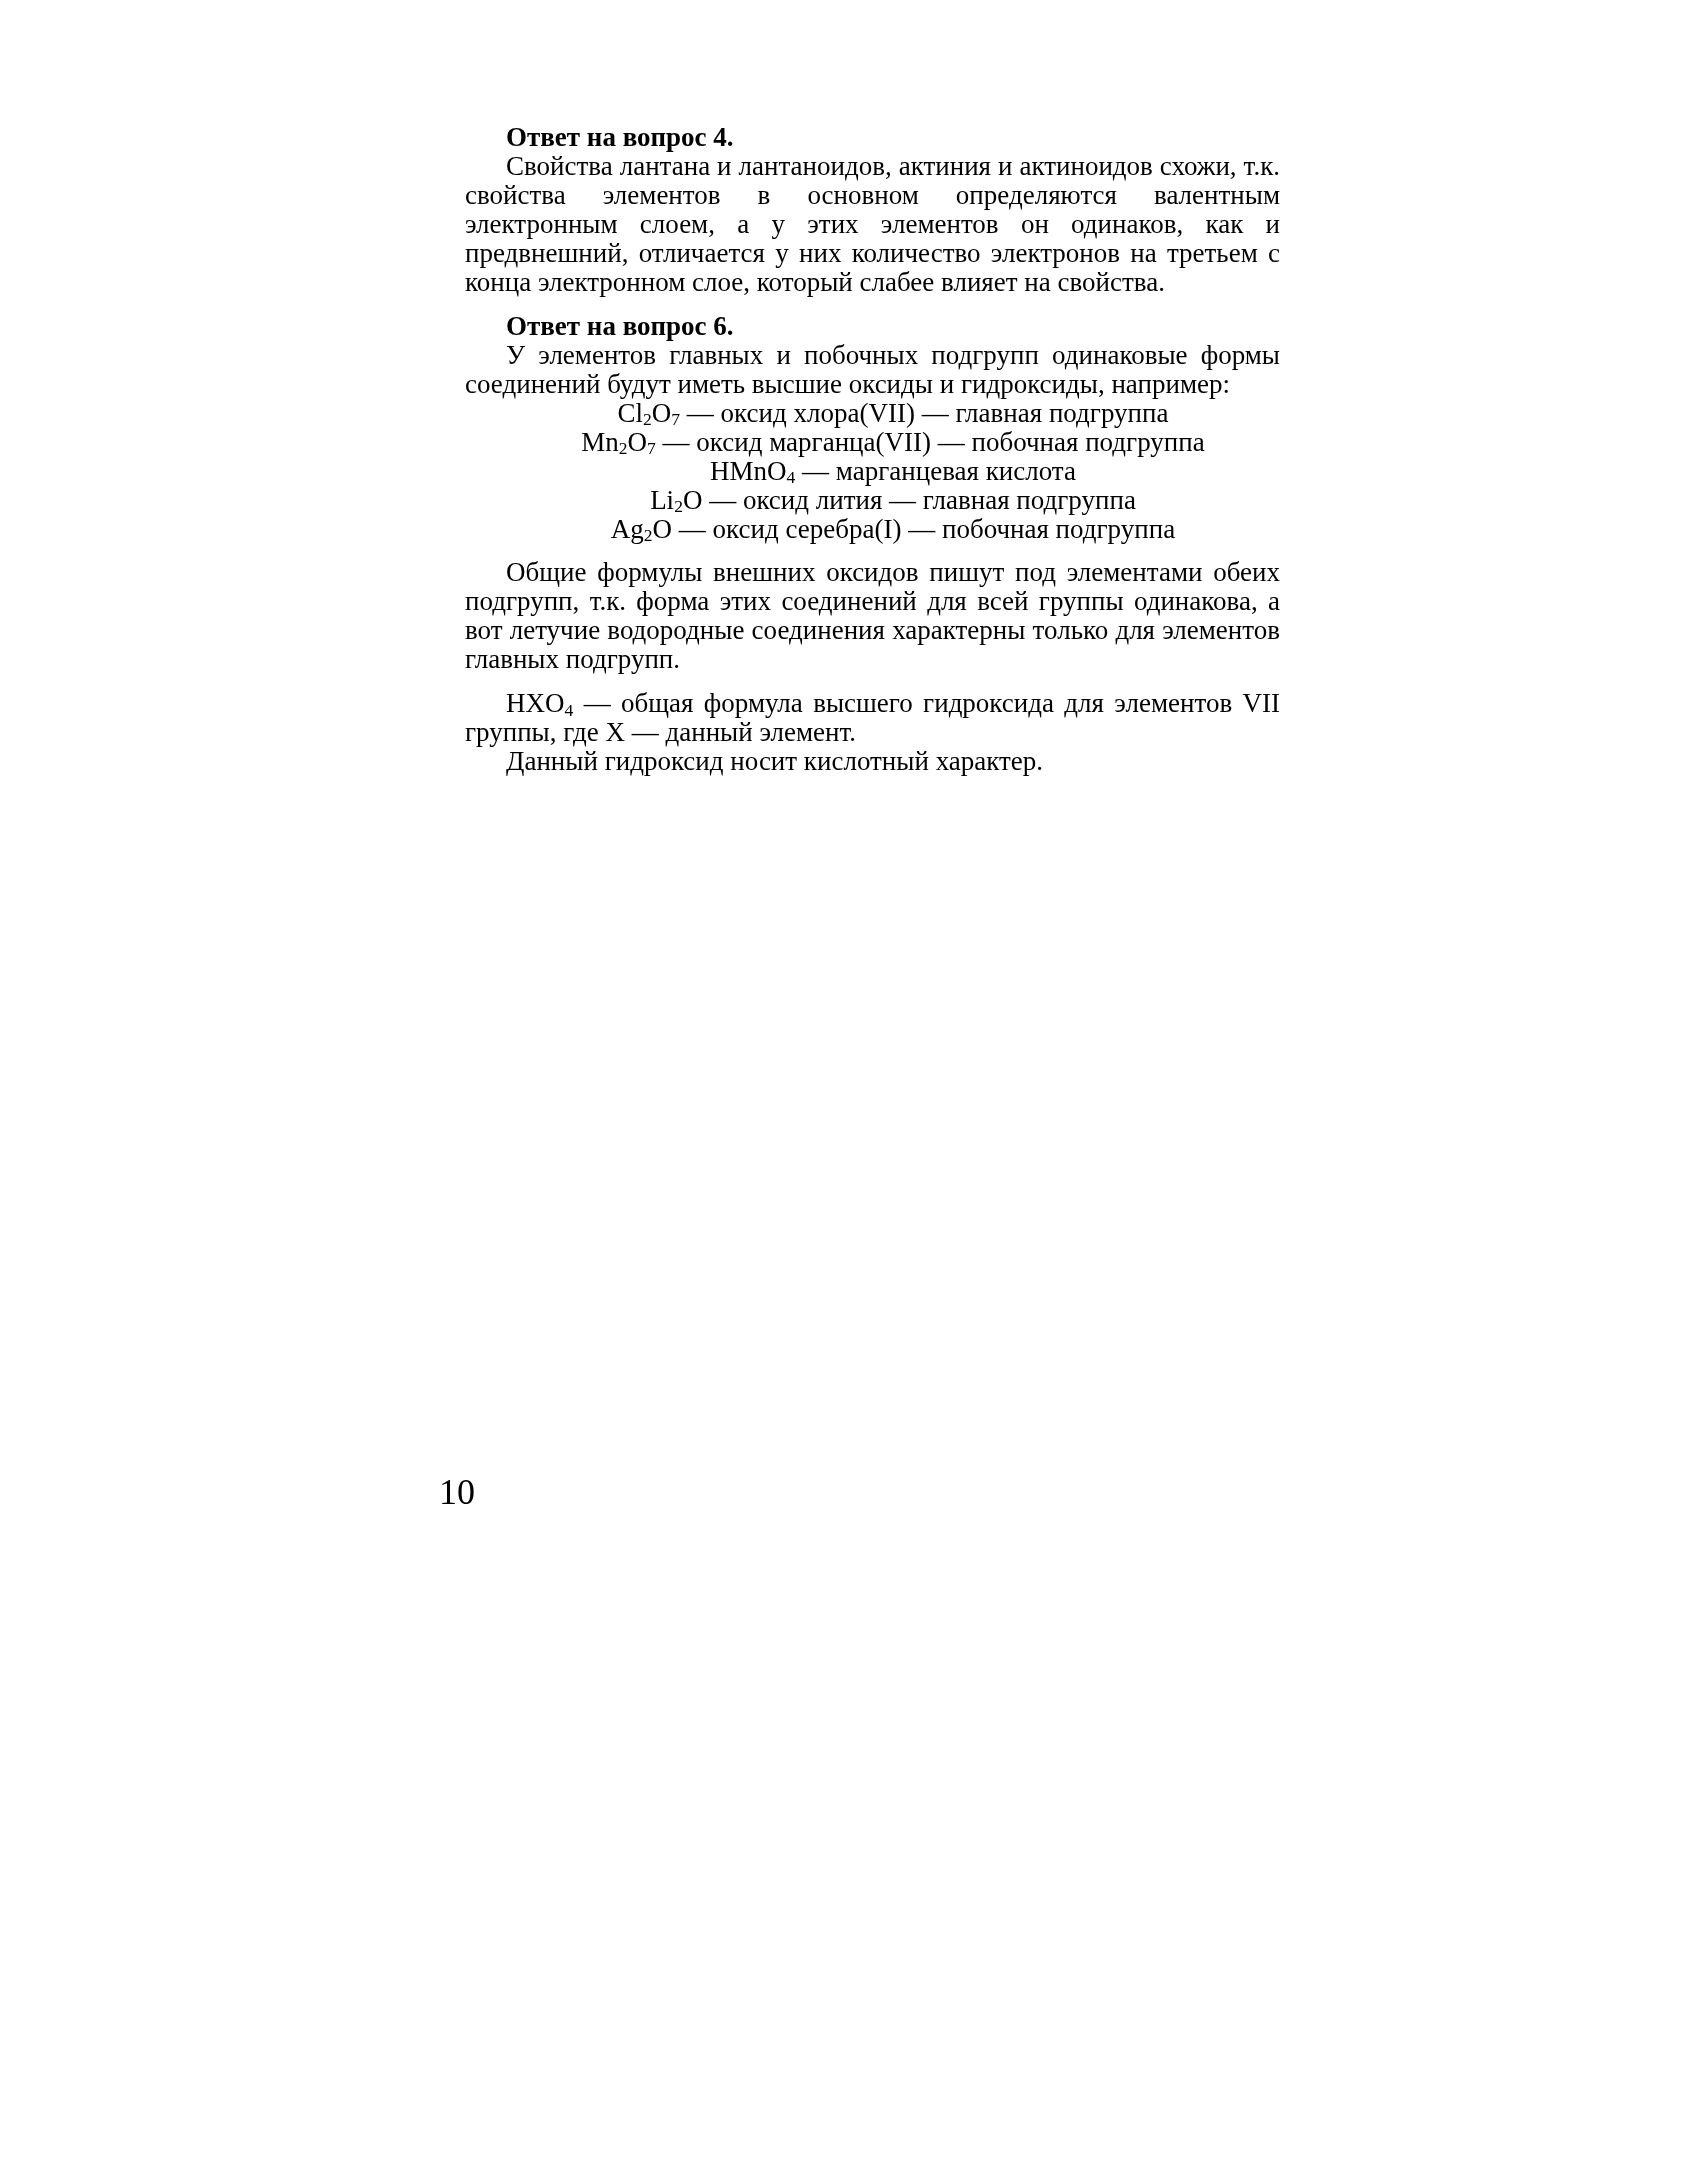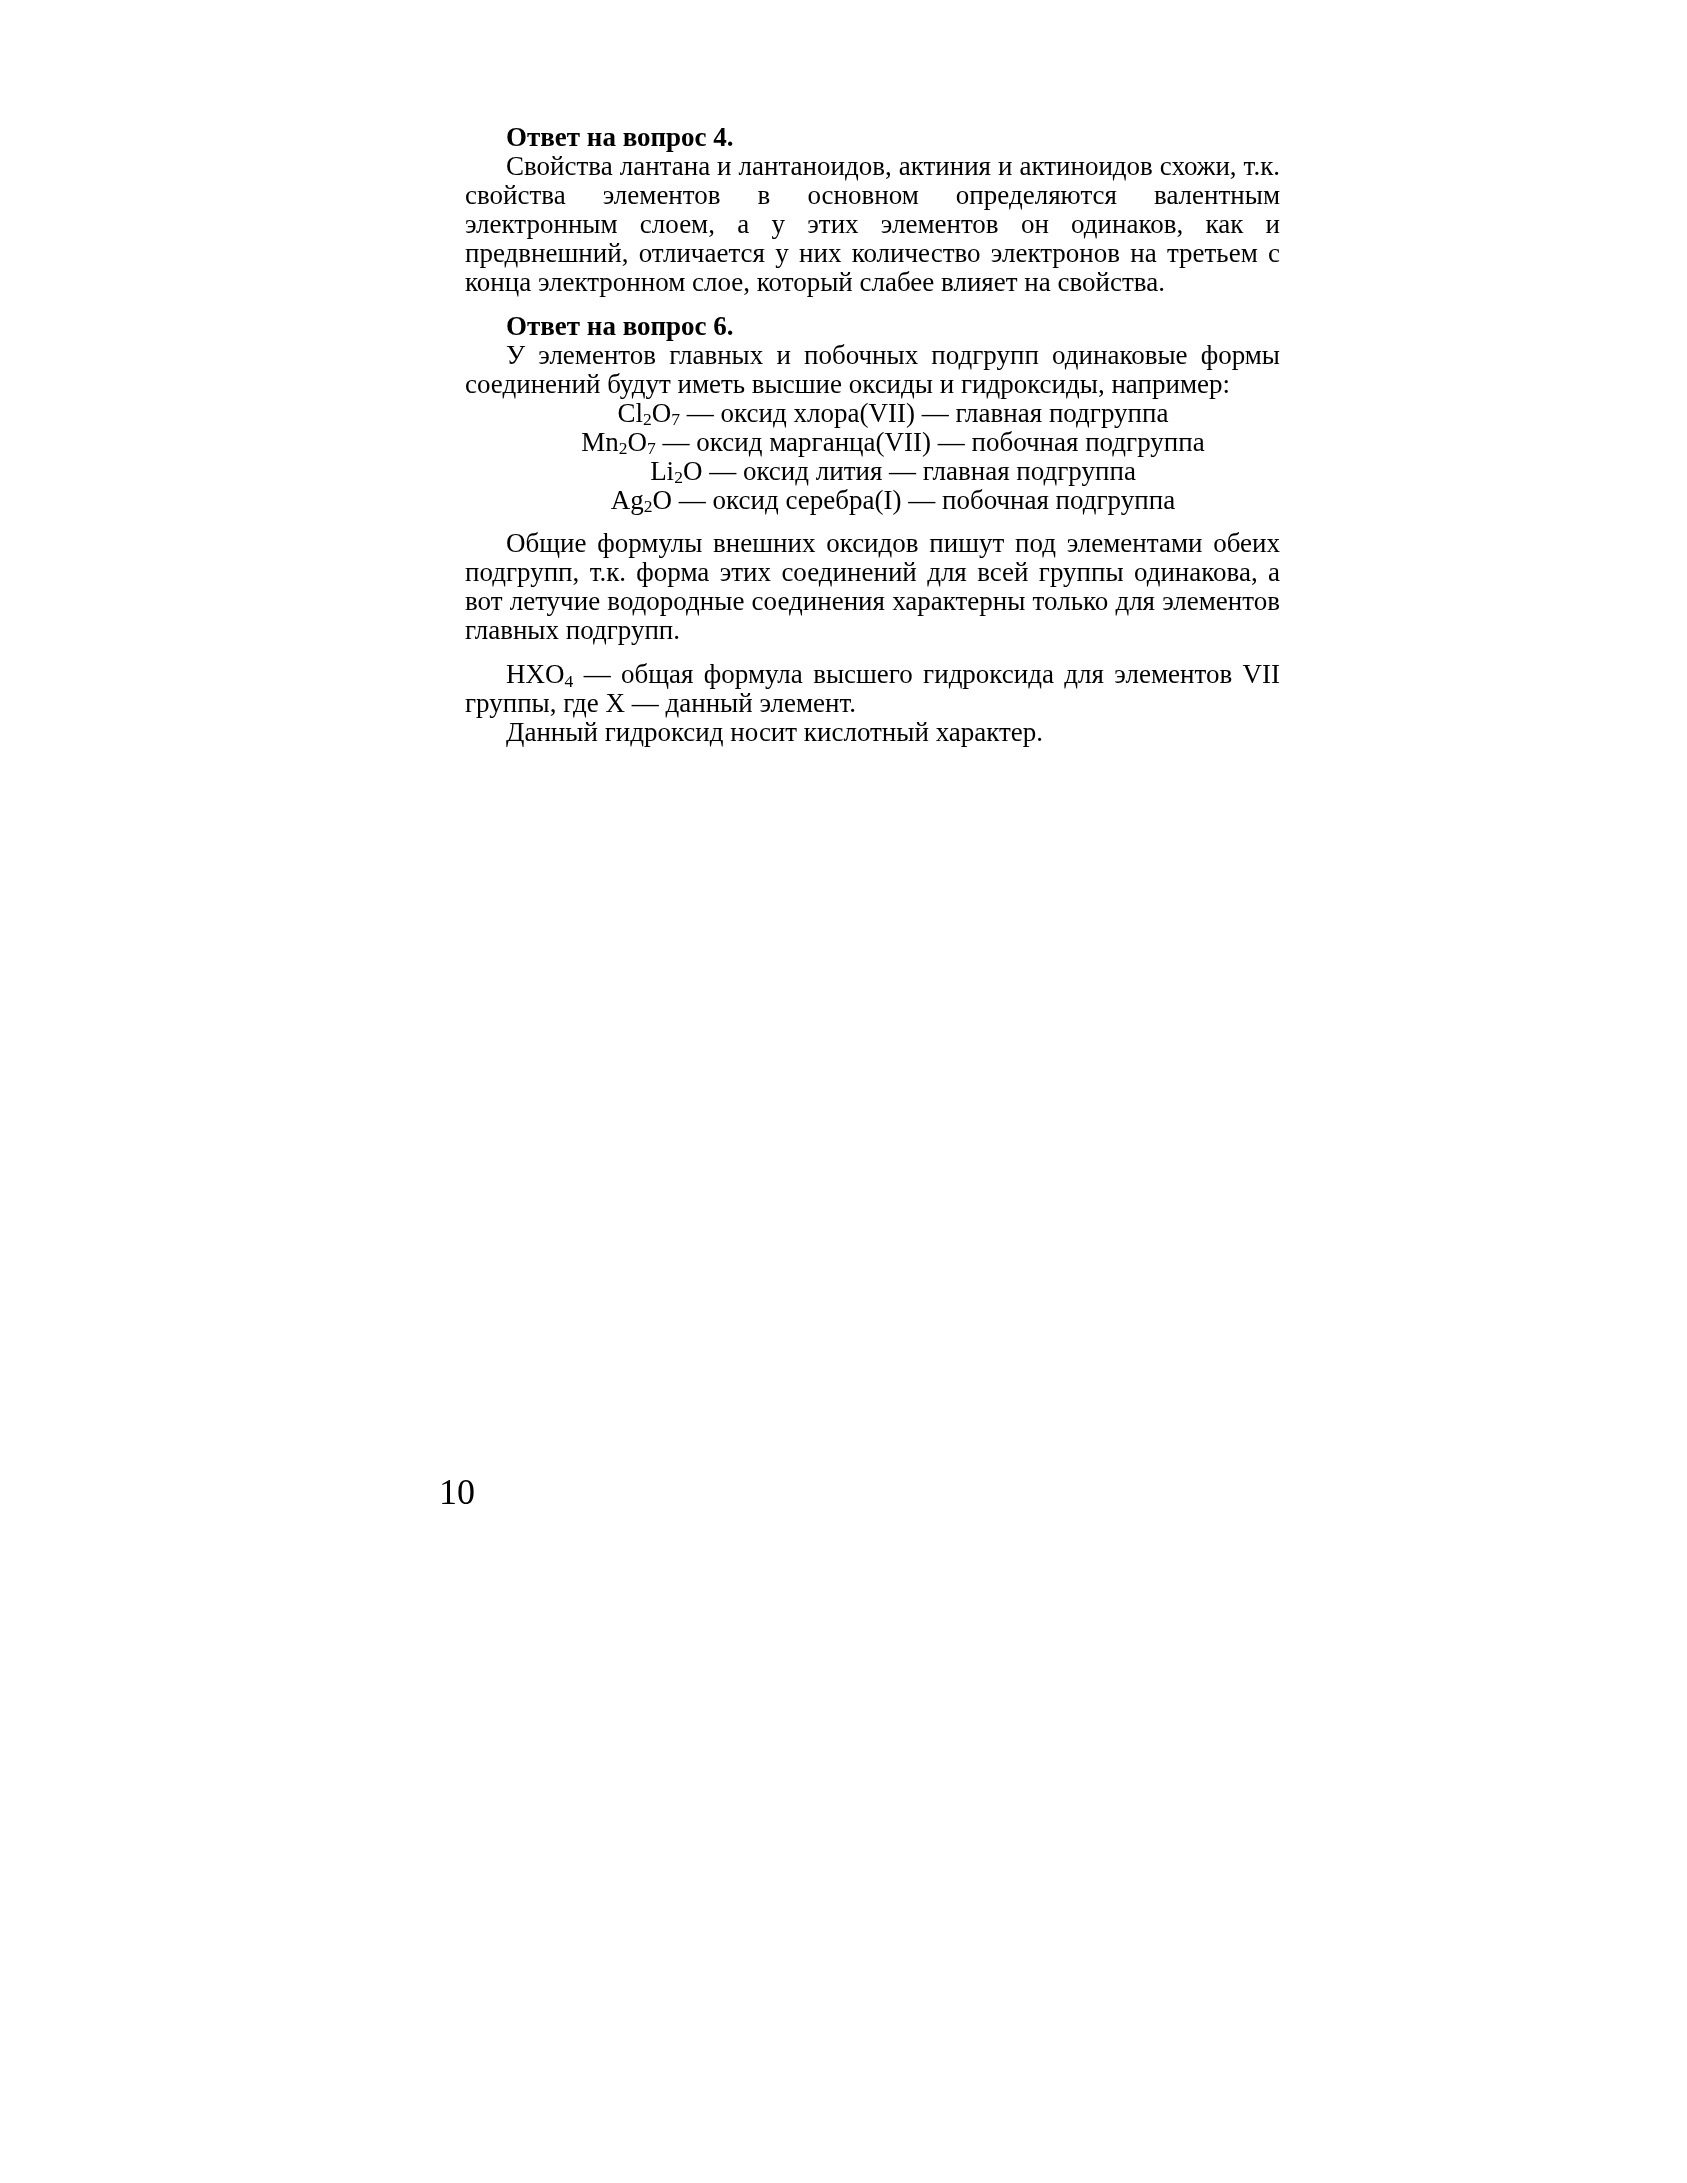--- a/index.html
+++ b/index.html
@@ -69,20 +69,21 @@
     <div class="section">
       <p class="section-heading">Ответ на вопрос 4.</p>
       <p class="para">Свойства лантана и лантаноидов, актиния и актиноидов схожи, т.к. свойства элементов в основном определяются валентным электронным слоем, а у этих элементов он одинаков, как и предвнешний, отличается у них количество электронов на третьем с конца электронном слое, который слабее влияет на свойства.</p>
     </div>
 
     <div class="section">
       <p class="section-heading">Ответ на вопрос 6.</p>
       <p class="para">У элементов главных и побочных подгрупп одинаковые формы соединений будут иметь высшие оксиды и гидроксиды, например:</p>
       <p class="formula-line">Cl<sub>2</sub>O<sub>7</sub> — оксид хлора(VII) — главная подгруппа</p>
       <p class="formula-line">Mn<sub>2</sub>O<sub>7</sub> — оксид марганца(VII) — побочная подгруппа</p>
+      <p class="formula-line">HMnO<sub>4</sub> — марганцевая кислота</p>
       <p class="formula-line">Li<sub>2</sub>O — оксид лития — главная подгруппа</p>
       <p class="formula-line">Ag<sub>2</sub>O — оксид серебра(I) — побочная подгруппа</p>
     </div>
 
     <div class="section">
       <p class="para">Общие формулы внешних оксидов пишут под элементами обеих подгрупп, т.к. форма этих соединений для всей группы одинакова, а вот летучие водородные соединения характерны только для элементов главных подгрупп.</p>
     </div>
 
     <div class="section">
       <p class="para">HXO<sub>4</sub> — общая формула высшего гидроксида для элементов VII группы, где X — данный элемент.</p>

